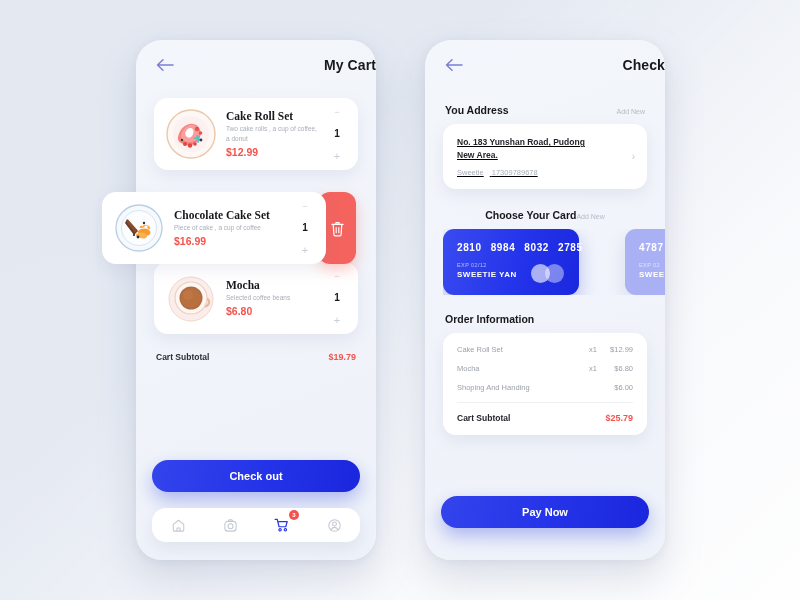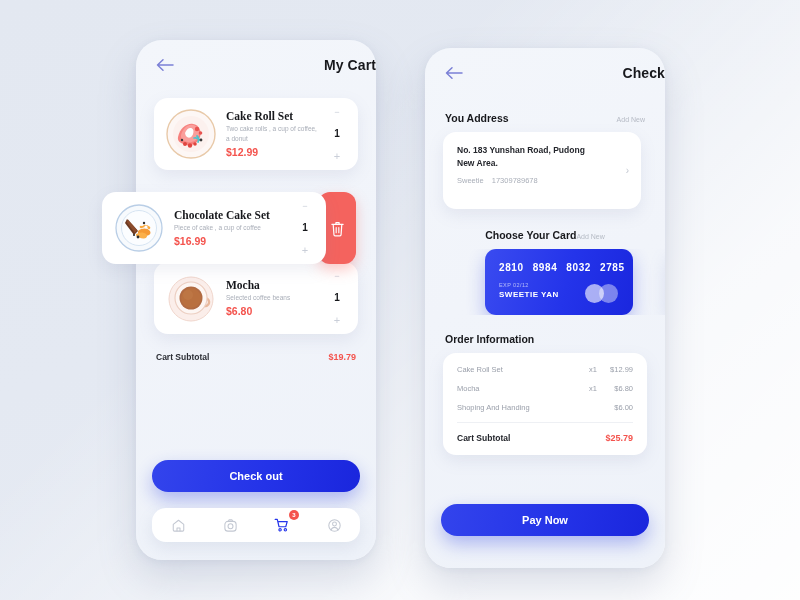--- a/index.html
+++ b/index.html
@@ -18,21 +18,21 @@
 
   
   .phone {
     position: absolute;
     border-radius: 26px;
     background: linear-gradient(160deg, #f3f6fb 0%, #f1f4fa 45%, #eef2f9 100%);
     box-shadow: 0 18px 38px rgba(110,125,160,0.22), 0 2px 8px rgba(110,125,160,0.10);
     overflow: hidden;
   }
   #phone-left  { left: 136px; top: 40px;  width: 240px; height: 520px; }
-  #phone-right { left: 425px; top: 48px;  width: 240px; height: 520px; }
+  #phone-right { left: 425px; top: 40px;  width: 240px; height: 520px; }
 
   
   .hdr {
     position: relative;
     height: 52px;
   }
   .back-arrow {
     position: absolute; left: 20px; top: 18px;
     width: 18px; height: 14px;
     cursor: pointer;
@@ -150,51 +150,51 @@
 
   
   .sec-head {
     display: flex; justify-content: space-between; align-items: baseline;
     margin: 0 20px 8px 20px;
   }
   .sec-title { font-size: 10.5px; font-weight: 700; color: #17181c; }
   .sec-action { font-size: 7px; color: #b5bac4; cursor: pointer; }
 
   .address-card {
-    margin: 0 24px 0 18px;
+    margin: 0 18px 0 18px;
     background: #fff;
     border-radius: 13px;
     box-shadow: 0 6px 16px rgba(120,135,170,0.13);
-    padding: 12px 14px 24px 14px;
+    padding: 12px 14px 12px 14px;
     position: relative;
     cursor: pointer;
+    text-decoration: underline;
   }
   .addr-line { font-size: 8.5px; font-weight: 700; color: #24262c; line-height: 1.5; max-width: 150px; }
   .addr-sub  { font-size: 7.5px; color: #a9aeb8; margin-top: 6px; }
   .addr-sub .nm { margin-right: 6px; }
   .chev {
     position: absolute; right: 12px; top: 50%; transform: translateY(-50%);
     color: #c4c9d2; font-size: 10px;
   }
 
   .card-strip {
     position: relative;
     height: 66px;
     margin-left: 18px;
     overflow: hidden;
   }
   .pay-card {
     position: absolute; top: 0;
-    width: 148px; height: 66px;
+    width: 136px; height: 66px;
     border-radius: 11px;
     padding: 13px 14px 15px 14px;
     box-sizing: border-box;
     color: #fff;
     cursor: pointer;
-    margin-left: 42px;
   }
   #pay-card-0 {
     left: 0;
     background: linear-gradient(105deg, #3a4bf0 0%, #2434ea 55%, #1a27de 100%);
     box-shadow: 0 8px 18px rgba(40,60,225,0.30);
   }
   #pay-card-1 {
     left: 182px;
     background: #a9b1f4;
     box-shadow: 0 8px 18px rgba(120,135,200,0.22);

